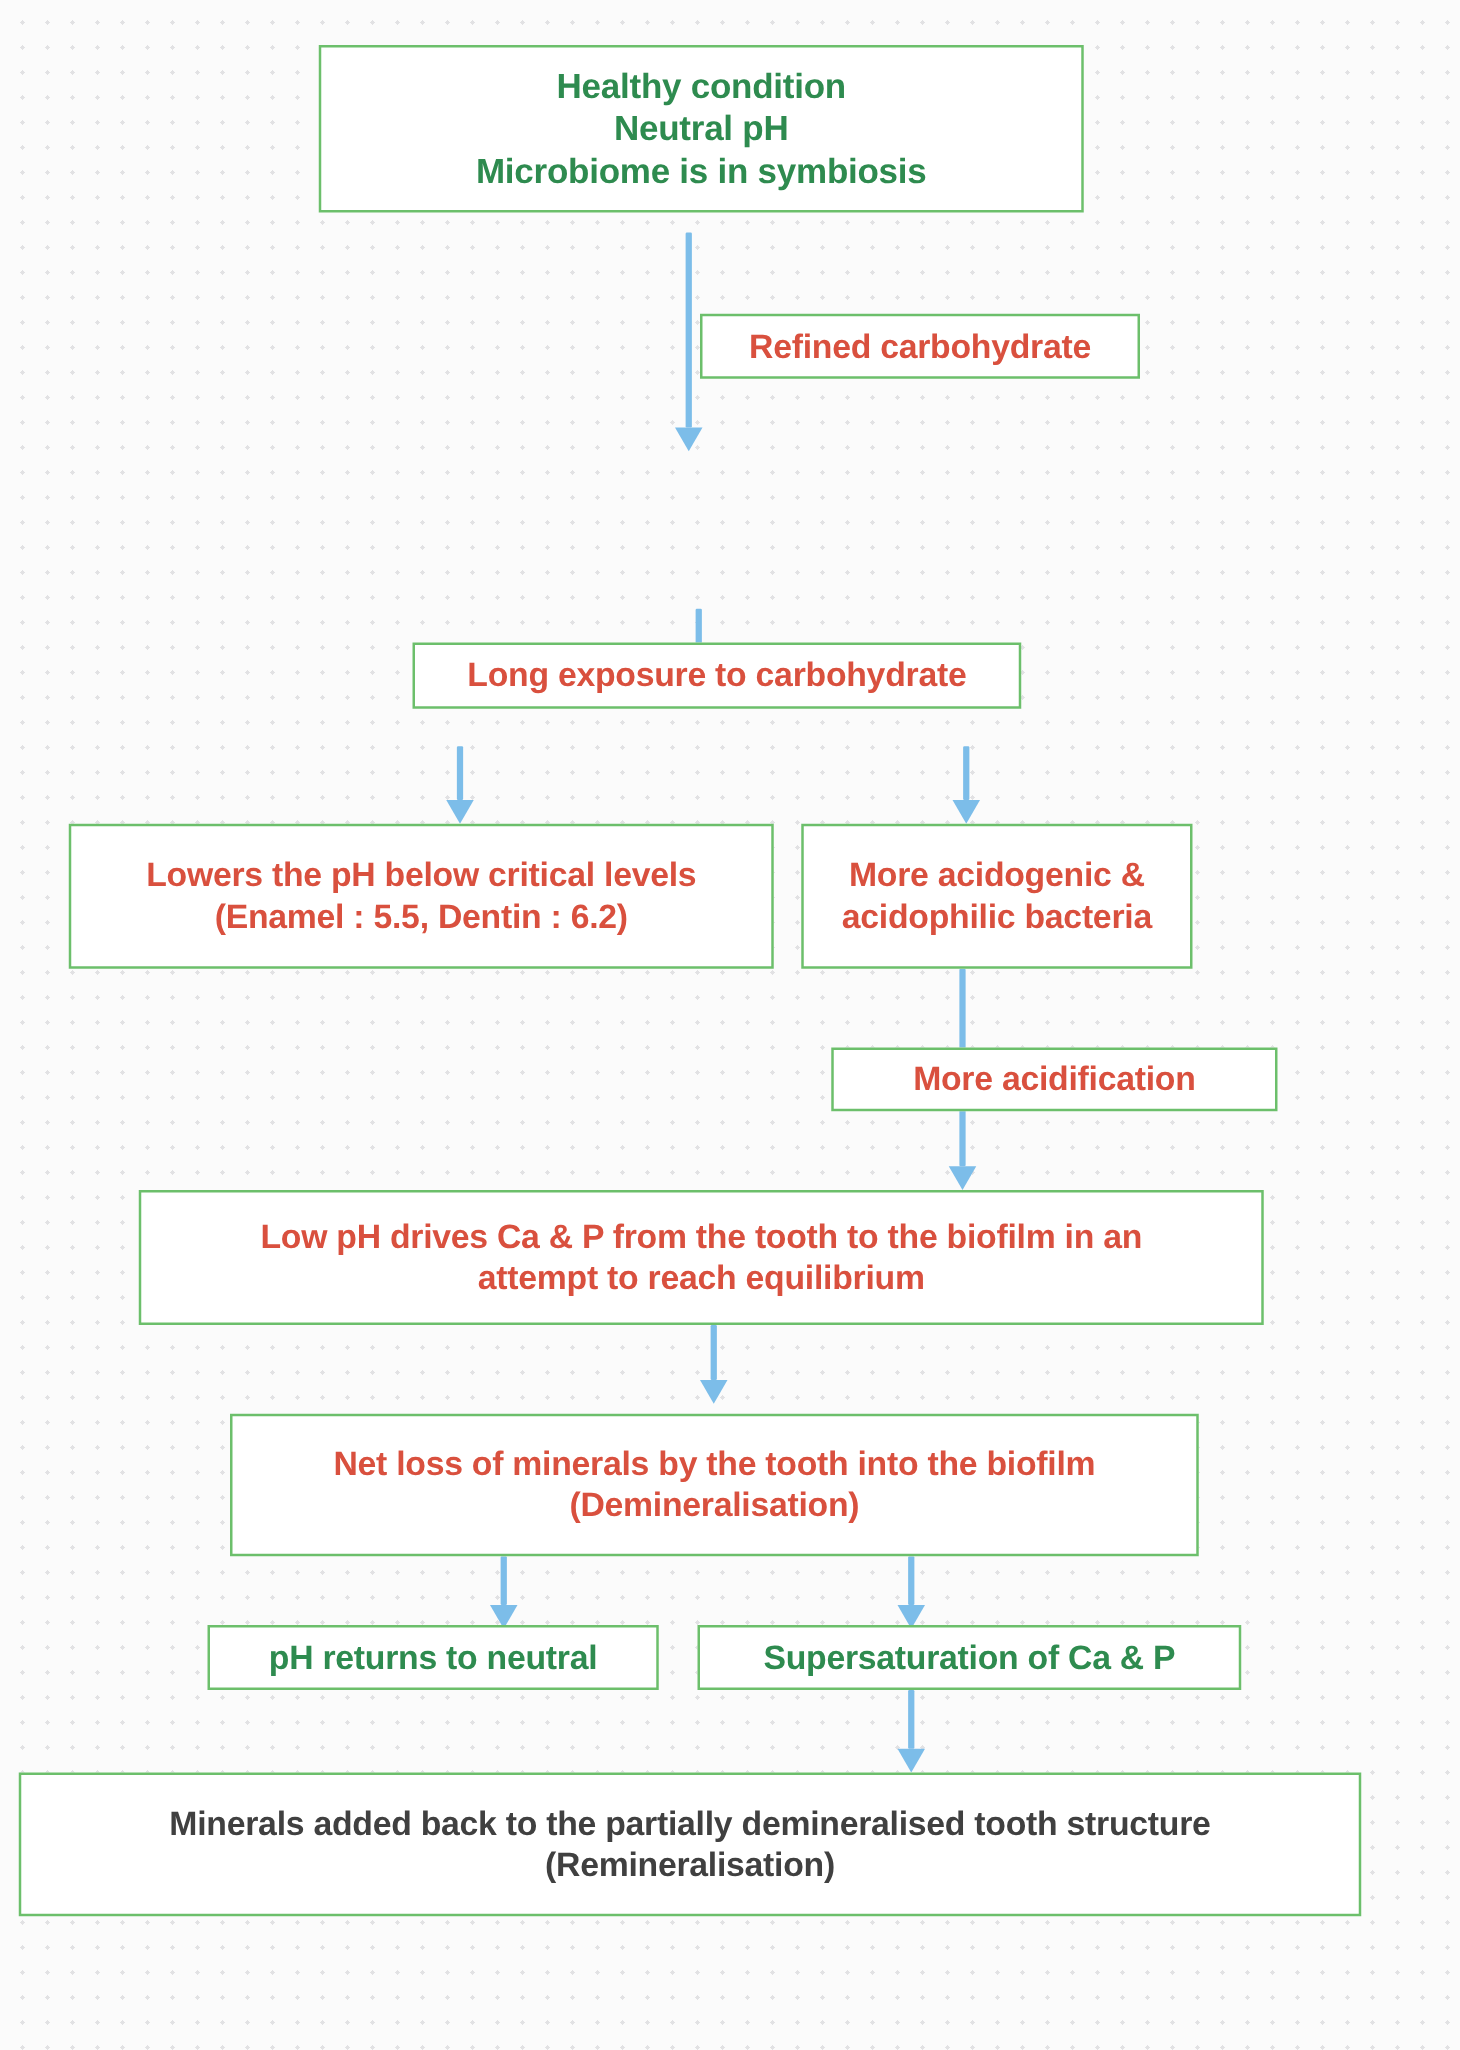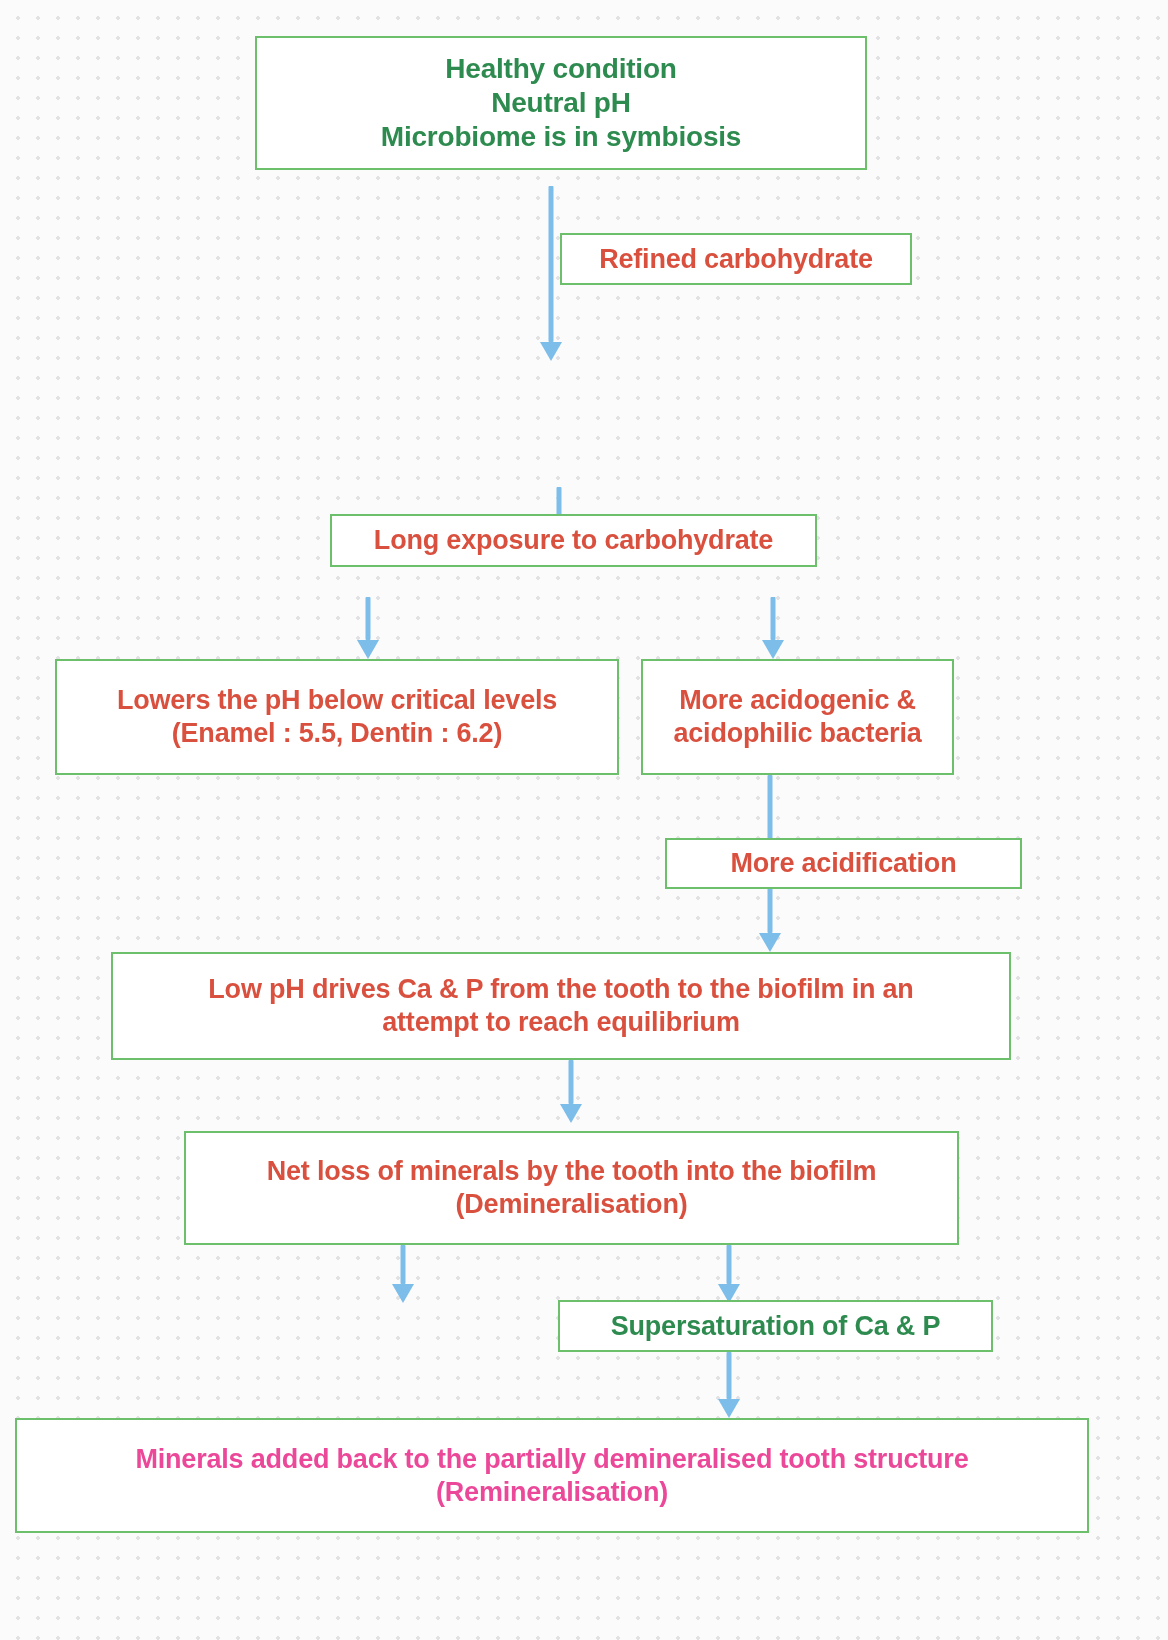--- a/index.html
+++ b/index.html
@@ -43,21 +43,21 @@
     z-index: 5;
   }
   .node span.txt {
     display: block;
     width: 100%;
     white-space: pre-line;
   }
 
   .red   { color: #d9503e; }
   .green { color: #2e8b4f; }
-  .blue  { color: #ec4899; }
+  .blue  { color: #404040; }
 
   
   .arrow {
     position: absolute;
     z-index: 2;
   }
   .arrow .shaft {
     position: absolute;
     left: 50%;
     top: 0;
@@ -128,21 +128,21 @@
     <div class="shaft" style="height:47px;"></div>
     <div class="head"></div>
   </div>
 
   <div class="node" style="left:255px; top:36px; width:612px; height:134px; font-size:28px;">
     <span class="txt green">Healthy condition
 Neutral pH
 Microbiome is in symbiosis</span>
   </div>
 
-  <div class="node" style="left:560px; top:233px; width:352px; height:52px; font-size:27px;">
+  <div class="node" style="left:560px; top:251px; width:352px; height:52px; font-size:27px;">
     <span class="txt red">Refined carbohydrate</span>
   </div>
 
 
   <div class="node" style="left:330px; top:514px; width:487px; height:53px; font-size:27px;">
     <span class="txt red">Long exposure to carbohydrate</span>
   </div>
 
   <div class="node" style="left:55px; top:659px; width:564px; height:116px; font-size:27px;">
     <span class="txt red">Lowers the pH below critical levels
@@ -161,20 +161,23 @@
   <div class="node" style="left:111px; top:952px; width:900px; height:108px; font-size:27px;">
     <span class="txt red">Low pH drives Ca &amp; P from the tooth to the biofilm in an
 attempt to reach equilibrium</span>
   </div>
 
   <div class="node" style="left:184px; top:1131px; width:775px; height:114px; font-size:27px;">
     <span class="txt red">Net loss of minerals by the tooth into the biofilm
 (Demineralisation)</span>
   </div>
 
+  <div class="node" style="left:166px; top:1300px; width:361px; height:52px; font-size:27px;">
+    <span class="txt green">pH returns to neutral</span>
+  </div>
 
   <div class="node" style="left:558px; top:1300px; width:435px; height:52px; font-size:27px;align-items:center;">
     <span class="txt green">Supersaturation of Ca &amp; P</span>
   </div>
 
   <div class="node" style="left:15px; top:1418px; width:1074px; height:115px; font-size:27px;">
     <span class="txt blue">Minerals  added back to the partially demineralised tooth structure
 (Remineralisation)</span>
   </div>
 

